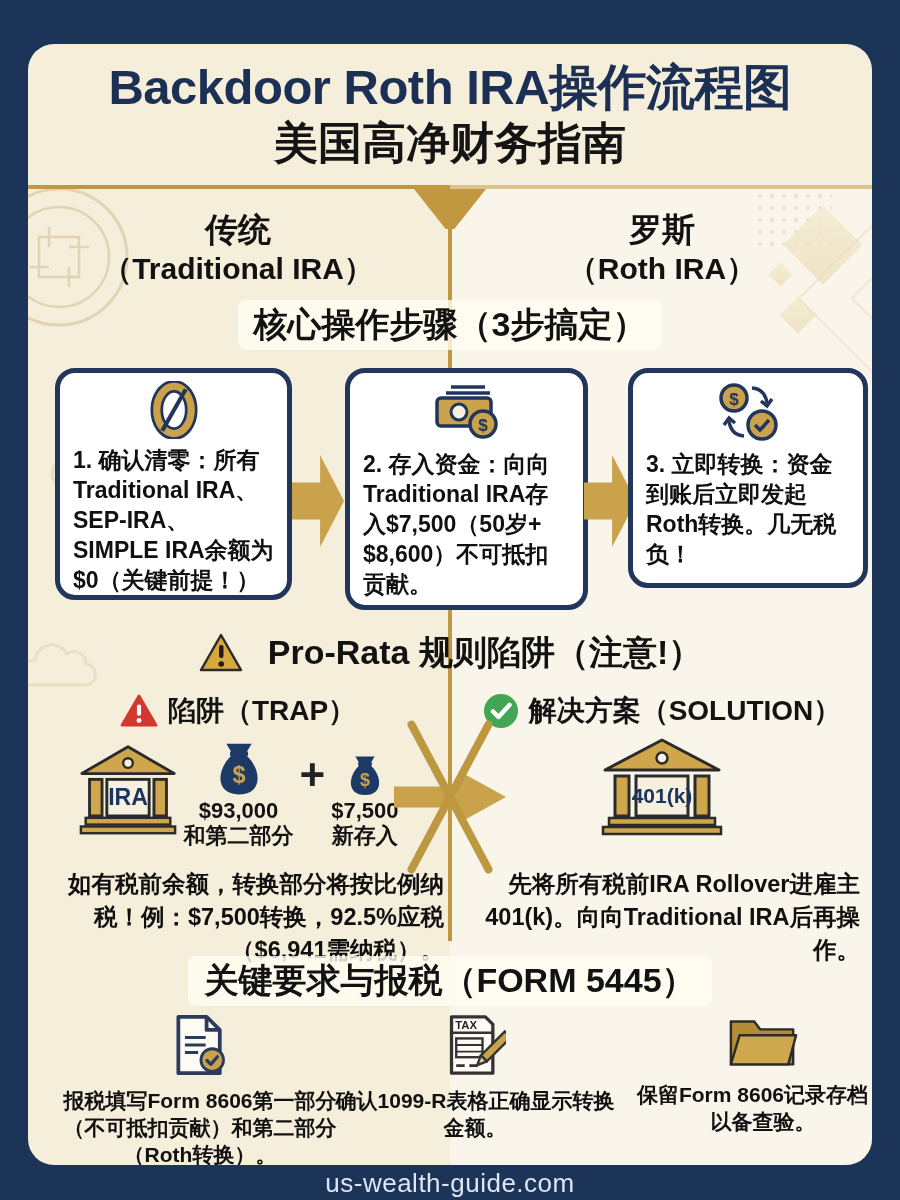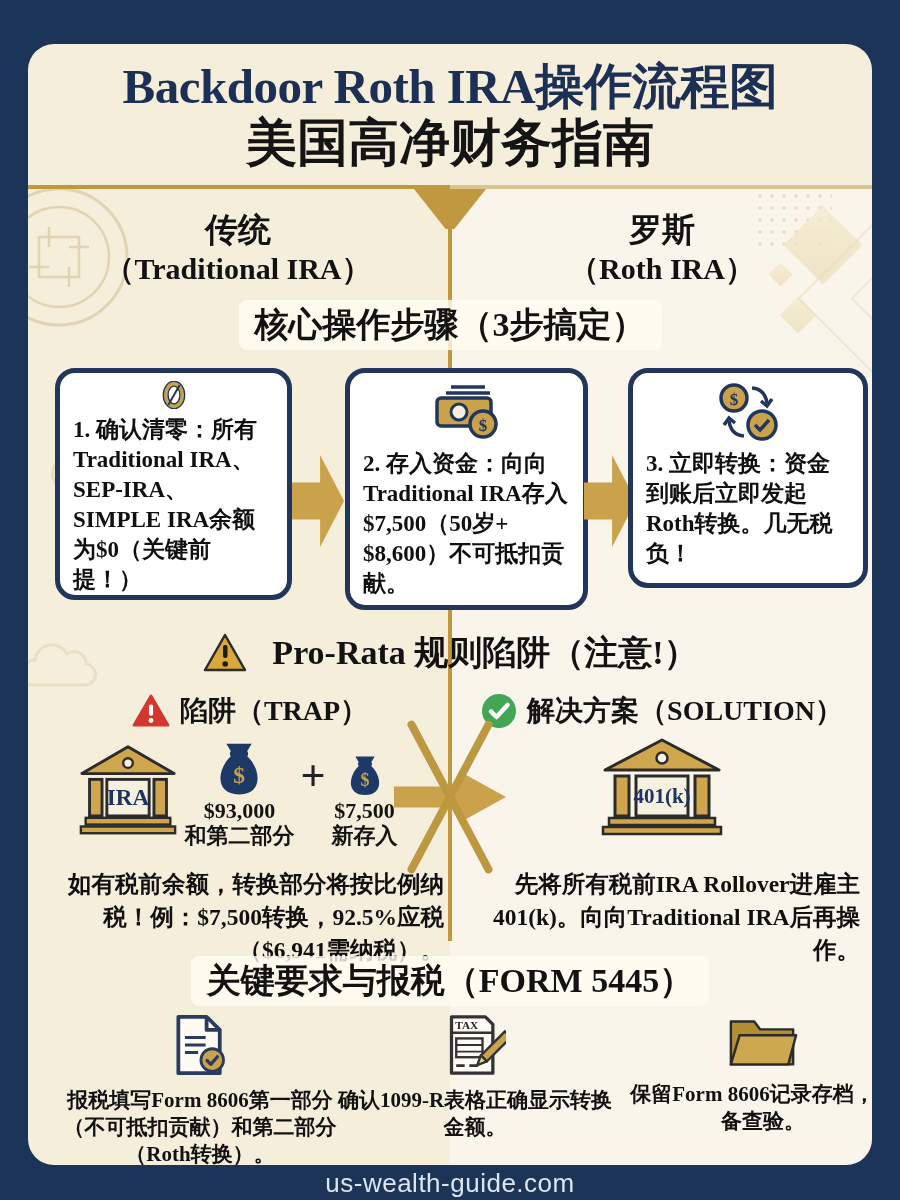--- a/index.html
+++ b/index.html
@@ -1,25 +1,25 @@
 <!DOCTYPE html>
 <html><head>
 <meta charset="utf-8">
 <style>
   html,body{margin:0;padding:0;}
   body{font-family:"Liberation Sans","DejaVu Sans",sans-serif;}
   .stage{position:relative;width:900px;height:1200px;background:#1d3459;overflow:hidden;}
   .card{position:absolute;left:28px;top:44px;width:844px;height:1121px;background:#f5eedb;
-        border-radius:26px;overflow:hidden;font-family:Liberation Serif, serif;}
+        border-radius:26px;overflow:hidden;}
   .right-col-tint{position:absolute;left:422px;top:141px;right:0;bottom:0;background:rgba(255,255,255,.42);}
 
   
   .title-block{position:absolute;left:0;top:14px;width:100%;text-align:center;}
   .main-title{margin:0;font-size:49px;line-height:58px;font-weight:800;color:#1c3055;letter-spacing:-.5px;}
-  .sub-title{margin:2px 0 0;font-size:51px;line-height:50px;font-weight:700;color:#141414;}
+  .sub-title{margin:2px 0 0;font-size:44px;line-height:50px;font-weight:700;color:#141414;}
 
   
   .top-rule{position:absolute;left:0;top:141px;width:100%;height:4px;background:#c0983f;}
   .funnel{position:absolute;left:50%;top:145px;width:72px;height:40px;transform:translateX(-50%);
           background:#c0983f;clip-path:polygon(0 0,100% 0,56% 100%,44% 100%);}
   .v-divider{position:absolute;left:420px;top:145px;width:4px;height:752px;background:#c0983f;}
 
   
   .col-head{position:absolute;top:166px;width:420px;text-align:center;color:#121212;}
   .col-head.left{left:0;} .col-head.right{left:424px;}
@@ -41,21 +41,21 @@
   .block-arrow{position:absolute;background:#c9a24b;
         clip-path:polygon(0 30%,54% 30%,54% 0,100% 50%,54% 100%,54% 70%,0 70%);}
   .arrow1{left:264px;top:411px;width:52px;height:92px;}
   .arrow2{left:556px;top:411px;width:52px;height:92px;}
 
   
   .prorata-heading{position:absolute;left:0;top:586px;width:100%;display:flex;justify-content:center;
         align-items:center;gap:24px;font-size:34px;font-weight:800;color:#121212;}
   .half-head{position:absolute;top:648px;width:420px;display:flex;justify-content:center;align-items:center;
         gap:10px;font-size:28px;font-weight:800;color:#131313;}
-  .half-head.left{left:12px;} .half-head.right{left:424px;}
+  .half-head.left{left:0;} .half-head.right{left:424px;}
   .trap-icons{position:absolute;left:0;top:698px;width:420px;display:flex;justify-content:center;
         align-items:flex-start;gap:6px;}
   .bag-group{display:flex;flex-direction:column;align-items:center;}
   .bag-group .amt,.bag-group .lbl{font-size:22px;font-weight:700;color:#131313;line-height:25px;}
   .plus-sign{font-size:44px;font-weight:800;color:#222;margin-top:8px;}
   .para{position:absolute;font-size:23.5px;line-height:33px;font-weight:700;color:#101010;text-align:right;}
   .trap-para{left:14px;top:800px;width:402px;}
   .sol-para{left:438px;top:800px;width:394px;}
   .sol-bank{position:absolute;left:424px;top:692px;width:420px;display:flex;justify-content:center;}
 

